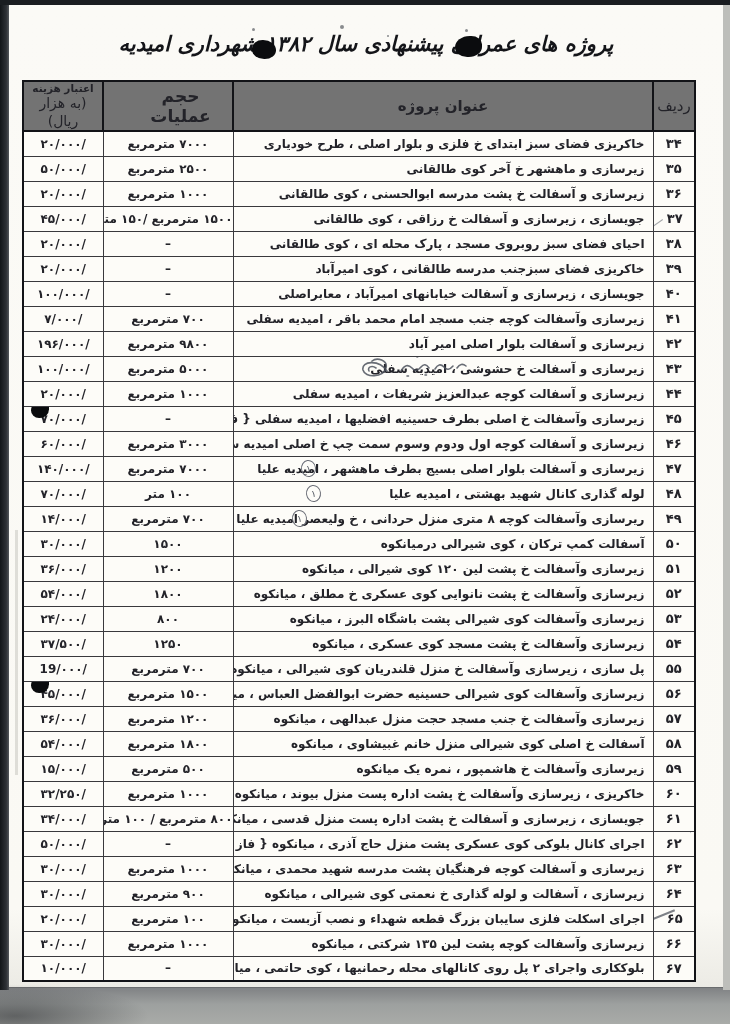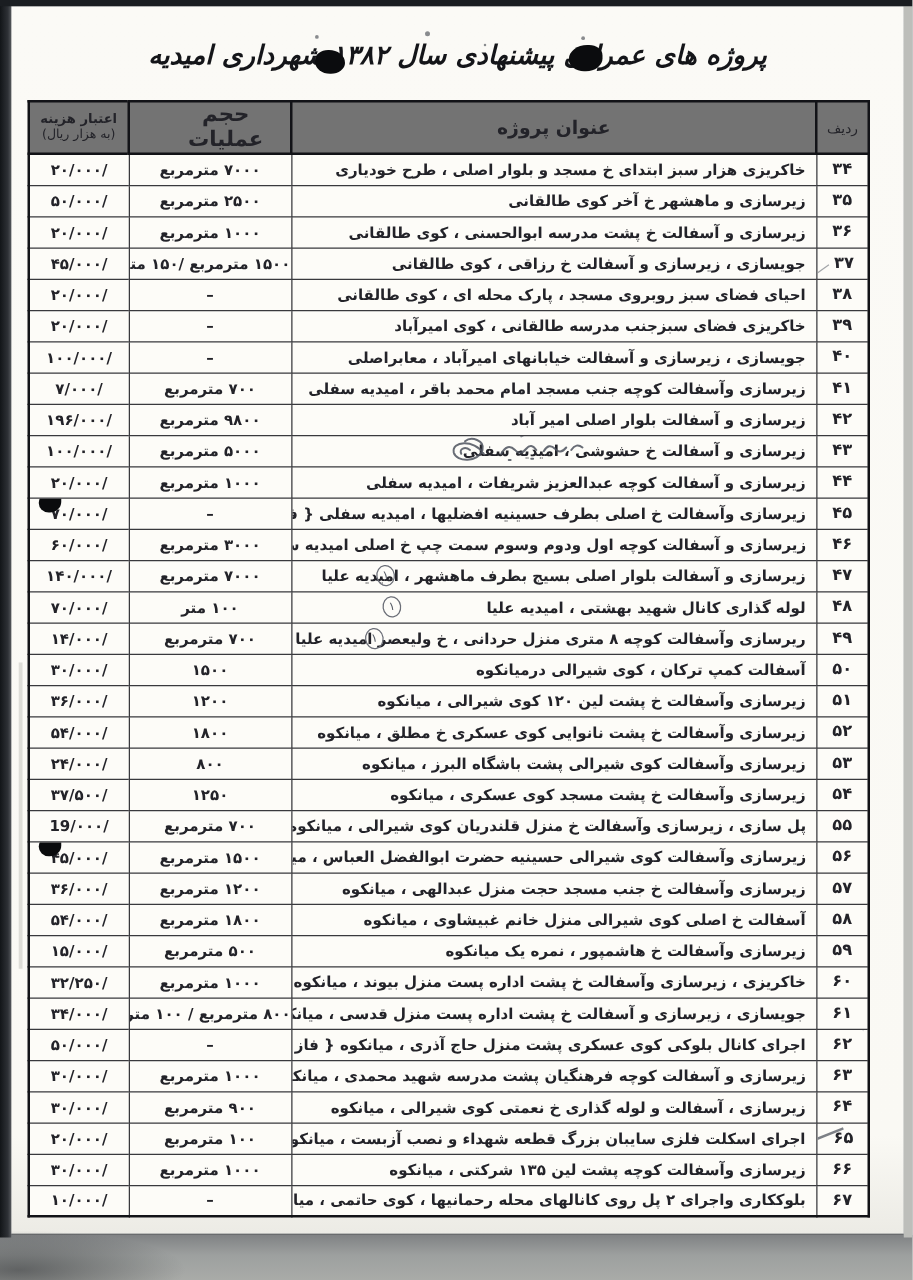--- a/index.html
+++ b/index.html
@@ -33,25 +33,25 @@
   .title-blob.b1 { left:446px; top:31px; width:27px; height:21px; border-radius:58% 42% 52% 48%; }
   .title-blob.b2 { left:243px; top:35px; width:24px; height:19px; border-radius:45% 55% 48% 52%; }
   
   table.doc-table { position:absolute; left:13px; top:75px; width:672px;
                     border-collapse:collapse; direction:rtl; background:#fdfcf8;
                     table-layout:fixed; }
   table.doc-table, table.doc-table th { border:2px solid #121317; }
   thead th { border-width:2px 2px 3px 2px; height:42px; vertical-align:middle; background:#737373; }
   td { border:1px solid #39393d; overflow:hidden; }
   tbody tr { height:25px; }
-  th.h-no    { font-size:11px; font-weight:normal; }
+  th.h-no    { font-size:15px; font-weight:normal; }
   th.h-title { font-size:15px; font-weight:bold; }
   th.h-vol   { font-size:17px; font-weight:bold;padding-left:25px; }
   th.h-bud   { font-size:10.5px; font-weight:bold; line-height:1.25; }
-  th.h-bud .sub { font-size:10px; font-weight:normal; }
+  th.h-bud .sub { font-size:14px; font-weight:normal; }
   td.c-no    { font-weight:bold; font-size:13px; text-align:center; position:relative;margin-top:26px; }
   td.c-title { text-align:right; font-size:12px; font-weight:bold; padding:0 8px 0 4px;
                position:relative; white-space:nowrap; }
   td.c-vol   { text-align:center; font-size:12px; font-weight:bold; position:relative; white-space:nowrap; }
   td.c-bud   { text-align:center; font-size:12px; font-weight:bold; direction:ltr; position:relative; }
   
   .circle-mark { position:absolute; top:3px; width:15px; height:17px; border:1.4px solid #6b6e77;
                  border-radius:50%; font-size:9.5px; font-weight:normal; line-height:15px;
                  text-align:center; color:#565b64; transform:rotate(-8deg); background:transparent; }
   .ink-blob { position:absolute; left:7px; top:-6px; width:18px; height:17px; background:#0a0b0d;
@@ -98,21 +98,21 @@
         <th class="h-vol">حجم عملیات</th>
         <th class="h-bud">
           <div>اعتبار هزینه</div>
           <div class="sub">(به هزار ریال)</div>
         </th>
       </tr>
     </thead>
     <tbody>
         <tr>
           <td class="c-no">۳۴</td>
-          <td class="c-title">خاکریزی هزار سبز ابتدای خ مسجد و بلوار اصلی ، طرح خودیاری</td>
+          <td class="c-title">خاکریزی فضای سبز ابتدای خ فلزی و بلوار اصلی ، طرح خودیاری</td>
           <td class="c-vol">۷۰۰۰ مترمربع</td>
           <td class="c-bud">۲۰/۰۰۰/</td>
         </tr>
         <tr>
           <td class="c-no">۳۵</td>
           <td class="c-title">زیرسازی و ماهشهر خ آخر کوی طالقانی</td>
           <td class="c-vol">۲۵۰۰ مترمربع</td>
           <td class="c-bud">۵۰/۰۰۰/</td>
         </tr>
         <tr>

